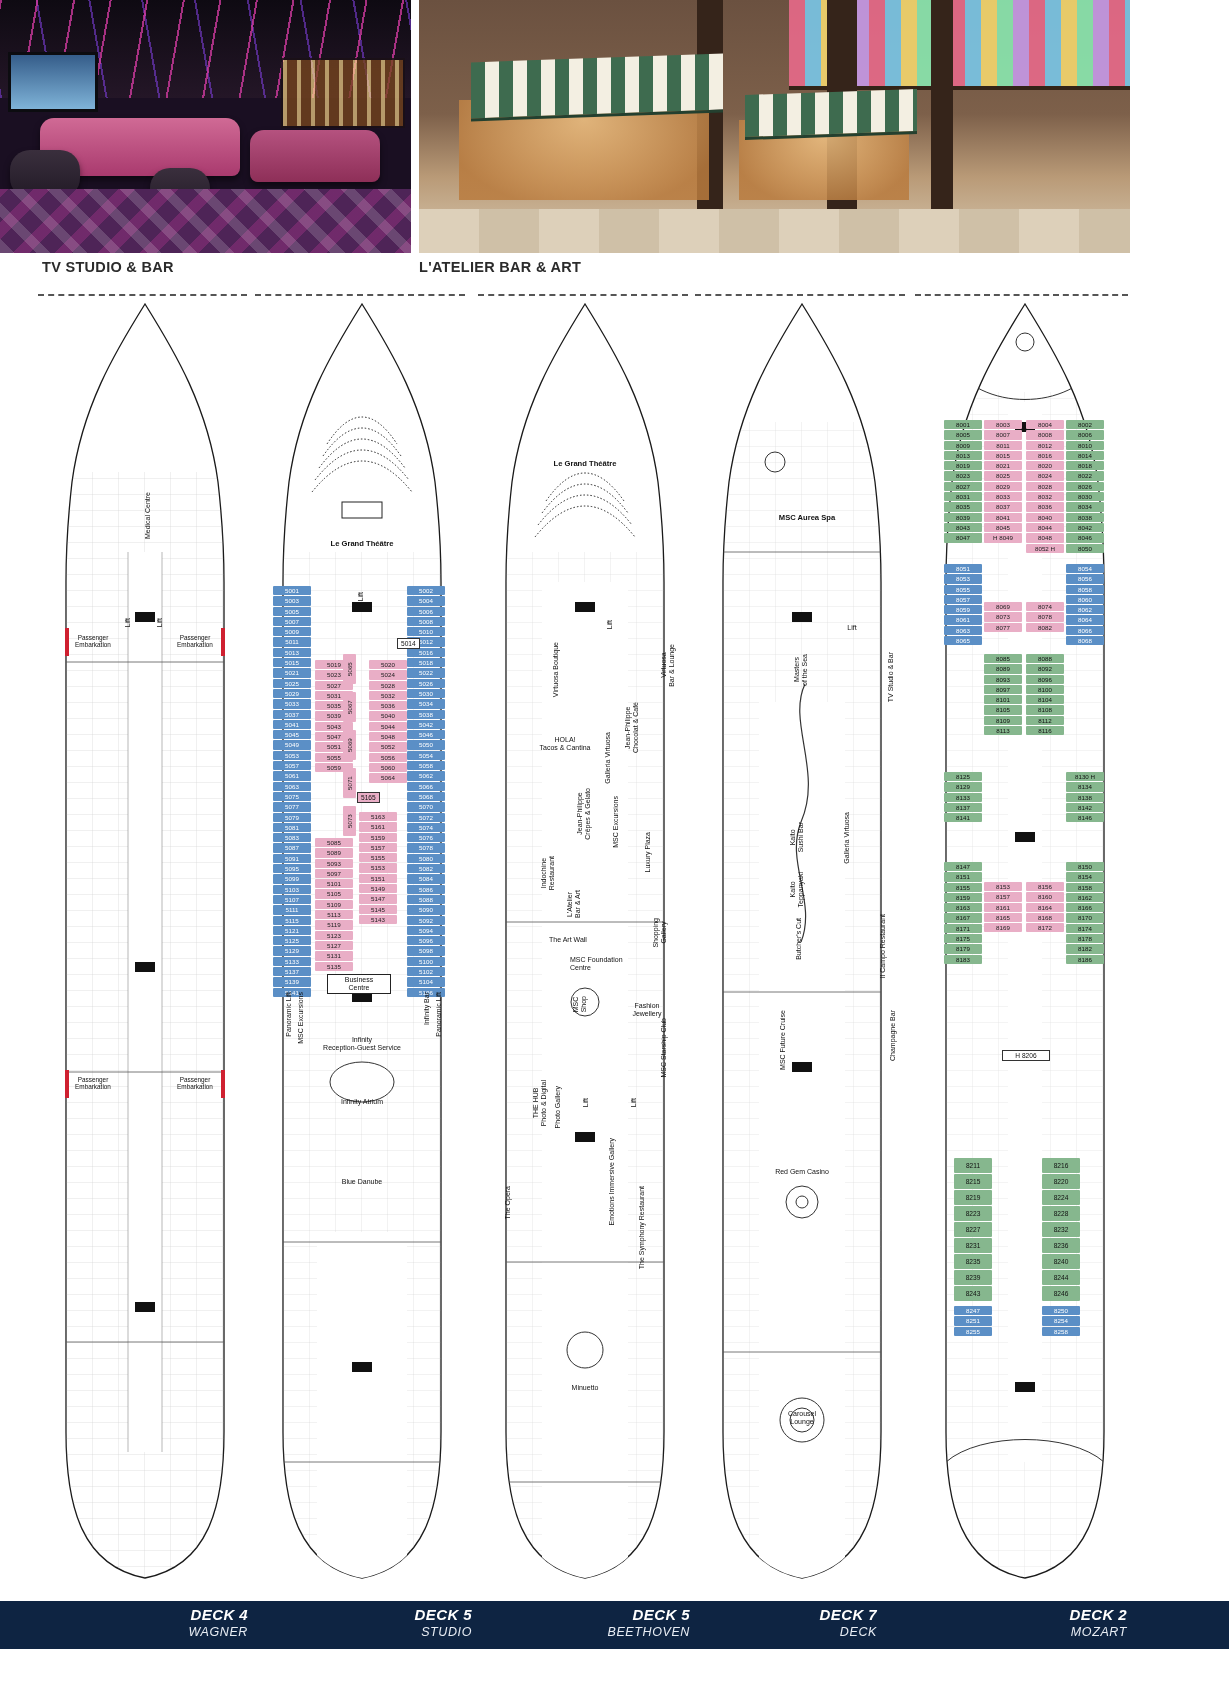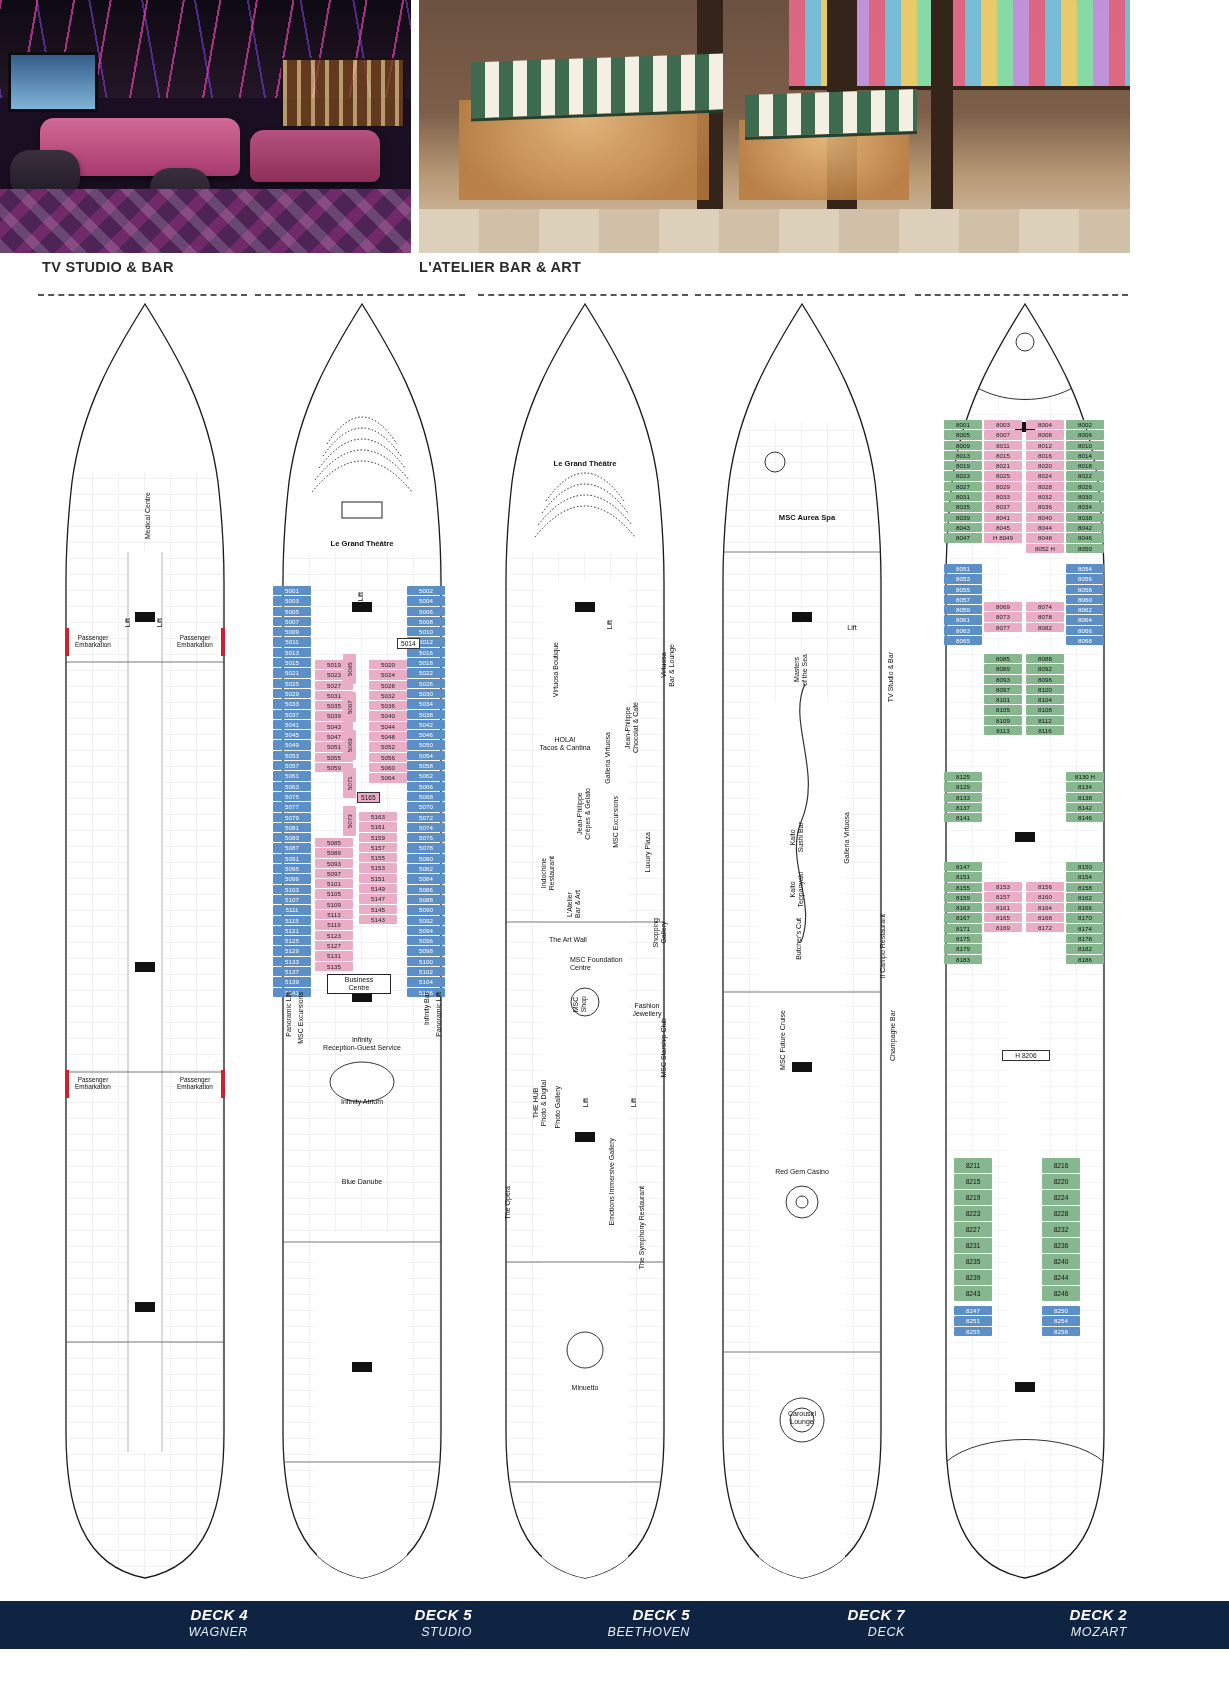--- a/index.html
+++ b/index.html
@@ -657,21 +657,21 @@
       <div class="fname">WAGNER</div>
     </div>
     <div class="fcell" style="left:262px;width:210px">
       <div class="fdeck">DECK 5</div>
       <div class="fname">STUDIO</div>
     </div>
     <div class="fcell" style="left:480px;width:210px">
       <div class="fdeck">DECK 5</div>
       <div class="fname">BEETHOVEN</div>
     </div>
-    <div class="fcell" style="left:695px;width:210px">
+    <div class="fcell" style="left:667px;width:210px">
       <div class="fdeck">DECK 7</div>
       <div class="fname">DECK</div>
     </div>
     <div class="fcell" style="left:917px;width:210px">
       <div class="fdeck">DECK 2</div>
       <div class="fname">MOZART</div>
     </div>
   </div>
 
 </div>

